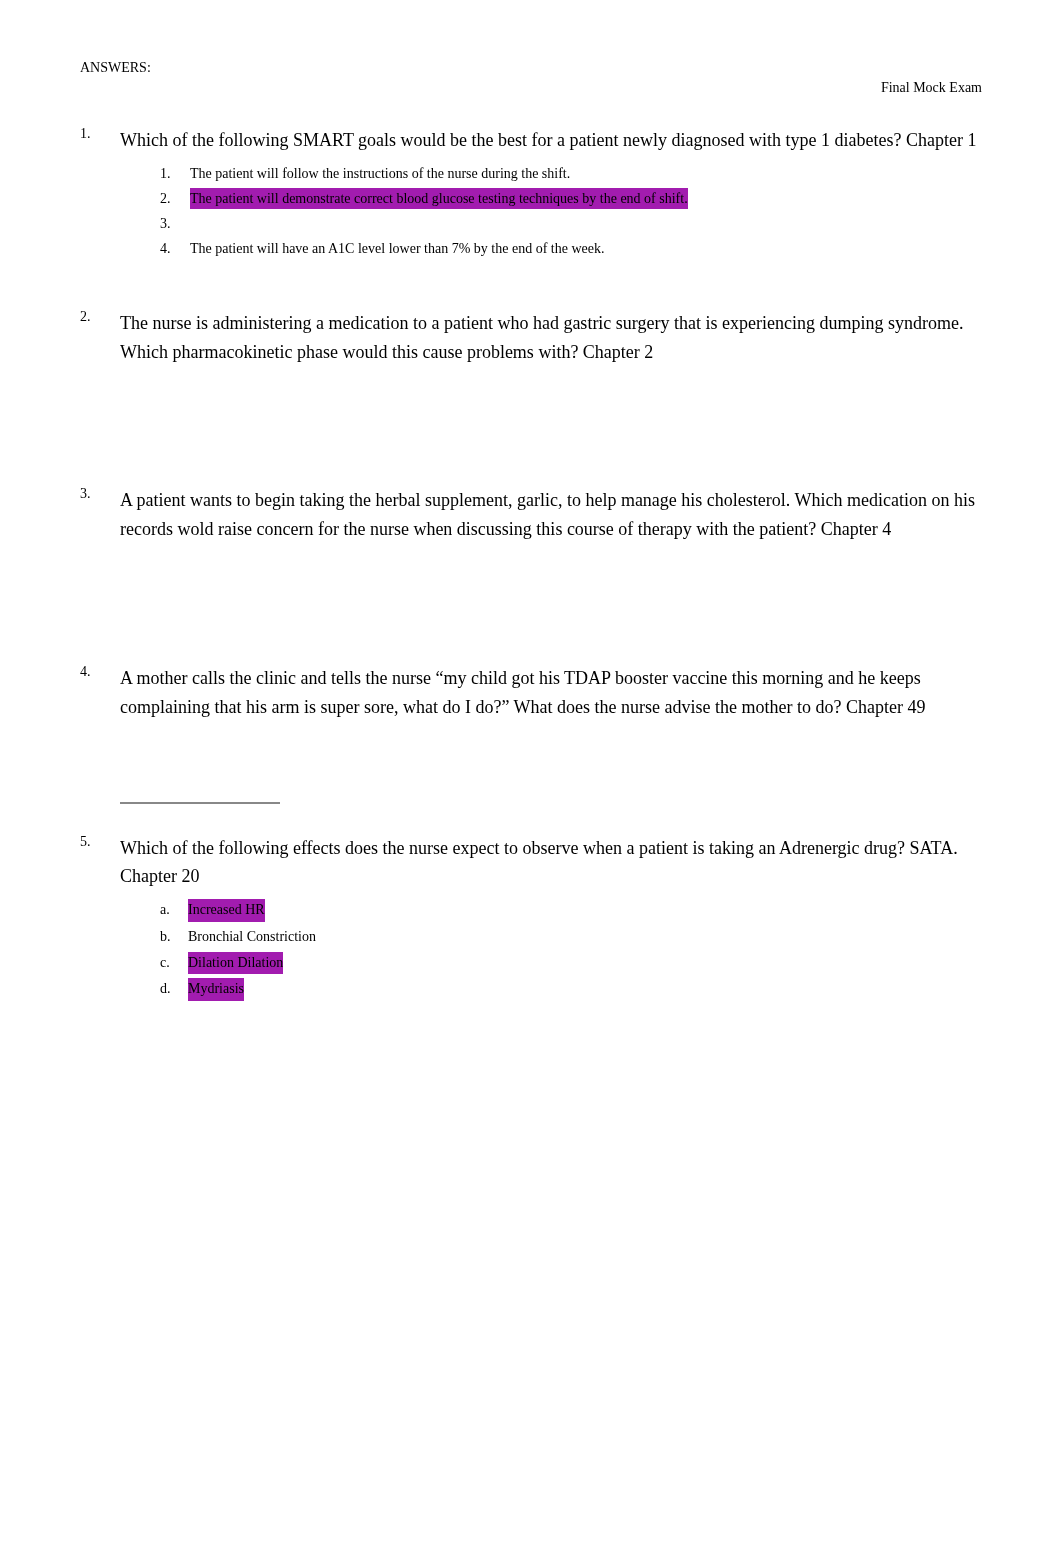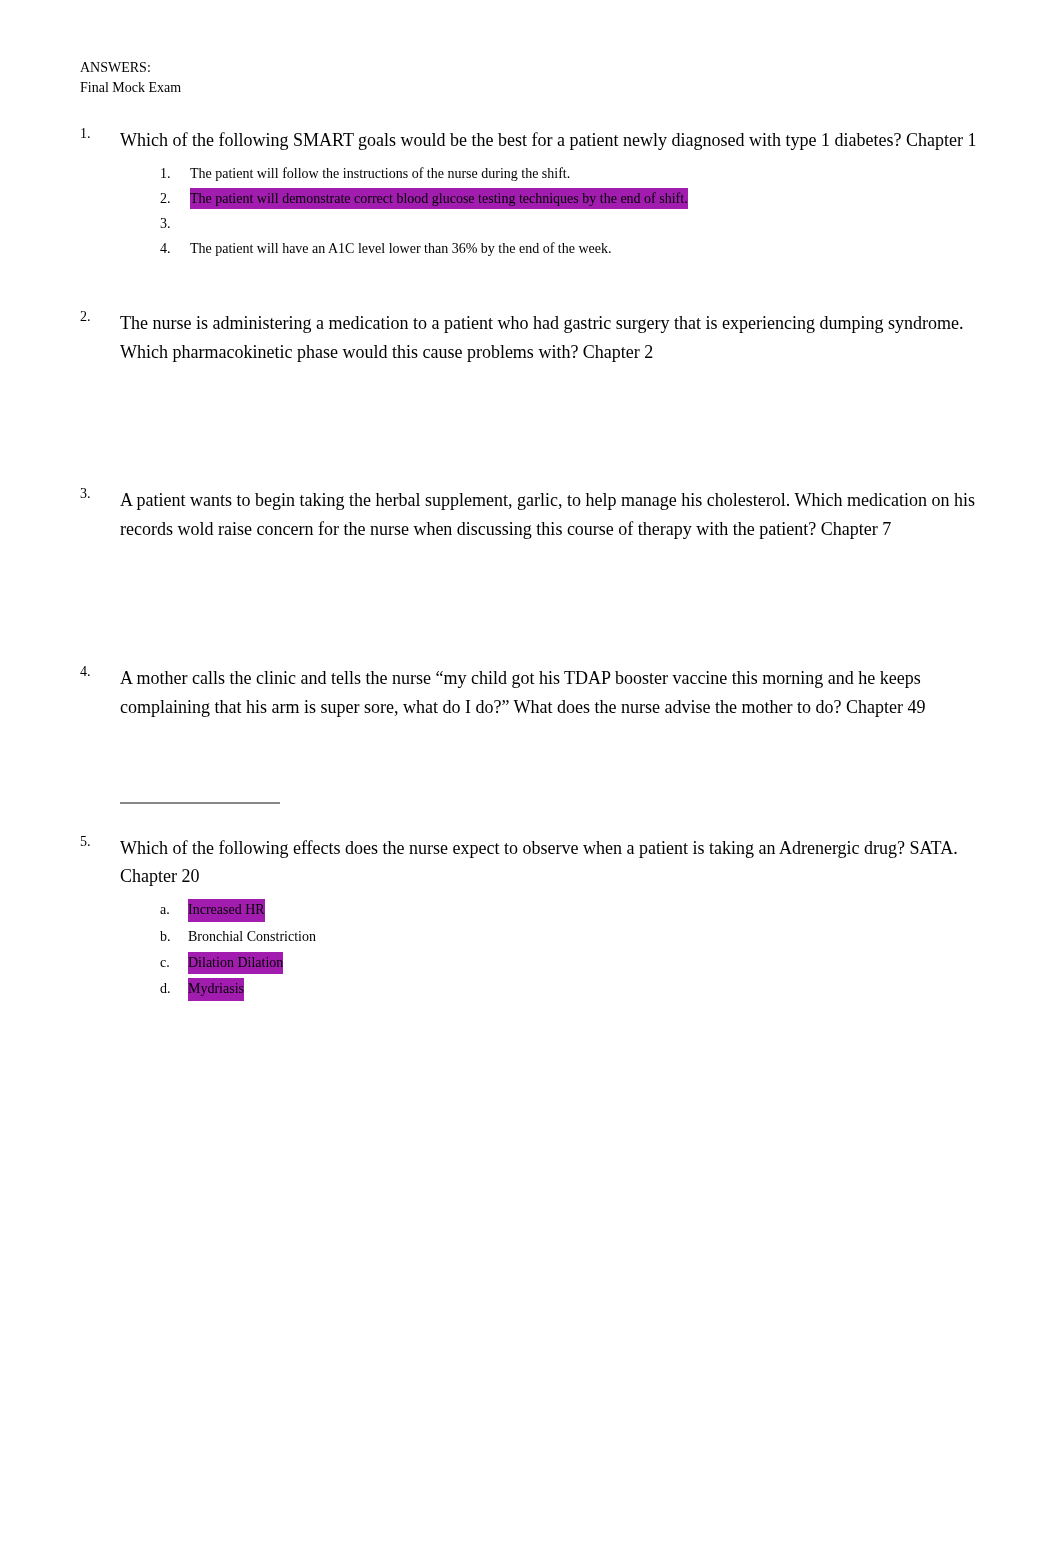--- a/index.html
+++ b/index.html
@@ -18,21 +18,21 @@
       padding: 60px 80px 60px 80px;
     }
 
     .answers-label {
       font-size: 14px;
       font-weight: normal;
       margin-bottom: 4px;
     }
 
     .page-title {
-      text-align: left;
+      text-align: right;
       font-size: 14px;
       font-weight: normal;
       margin-bottom: 30px;
     }
 
     .sub-list {
       list-style: none;
       padding: 0;
       margin-top: 8px;
     }
@@ -117,36 +117,36 @@
     </li>
     <li class="sub-item">
       <span class="sub-number">2.</span>
       <span class="highlight-yellow">The patient will demonstrate correct blood glucose testing techniques by the end of shift.</span>
     </li>
     <li class="sub-item">
       <span class="sub-number">3.</span>
     </li>
     <li class="sub-item">
       <span class="sub-number">4.</span>
-      <span>The patient will have an A1C level lower than 36% by the end of the week.</span>
+      <span>The patient will have an A1C level lower than 7% by the end of the week.</span>
     </li>
   </ul>
 </div>
 
 <div class="question-block" style="margin-bottom: 120px;">
   <div class="question-row">
     <div class="q-num">2.</div>
     <div class="q-text">The nurse is administering a medication to a patient who had gastric surgery that is experiencing dumping syndrome. Which pharmacokinetic phase would this cause problems with? Chapter 2</div>
   </div>
 </div>
 
 <div class="question-block" style="margin-bottom: 120px;">
   <div class="question-row">
     <div class="q-num">3.</div>
-    <div class="q-text">A patient wants to begin taking the herbal supplement, garlic, to help manage his cholesterol. Which medication on his records wold raise concern for the nurse when discussing this course of therapy with the patient? Chapter 7</div>
+    <div class="q-text">A patient wants to begin taking the herbal supplement, garlic, to help manage his cholesterol. Which medication on his records wold raise concern for the nurse when discussing this course of therapy with the patient? Chapter 4</div>
   </div>
 </div>
 
 <div class="question-block" style="margin-bottom: 10px;">
   <div class="question-row">
     <div class="q-num">4.</div>
     <div class="q-text">A mother calls the clinic and tells the nurse “my child got his TDAP booster vaccine this morning and he keeps complaining that his arm is super sore, what do I do?” What does the nurse advise the mother to do? Chapter 49</div>
   </div>
 </div>
 

